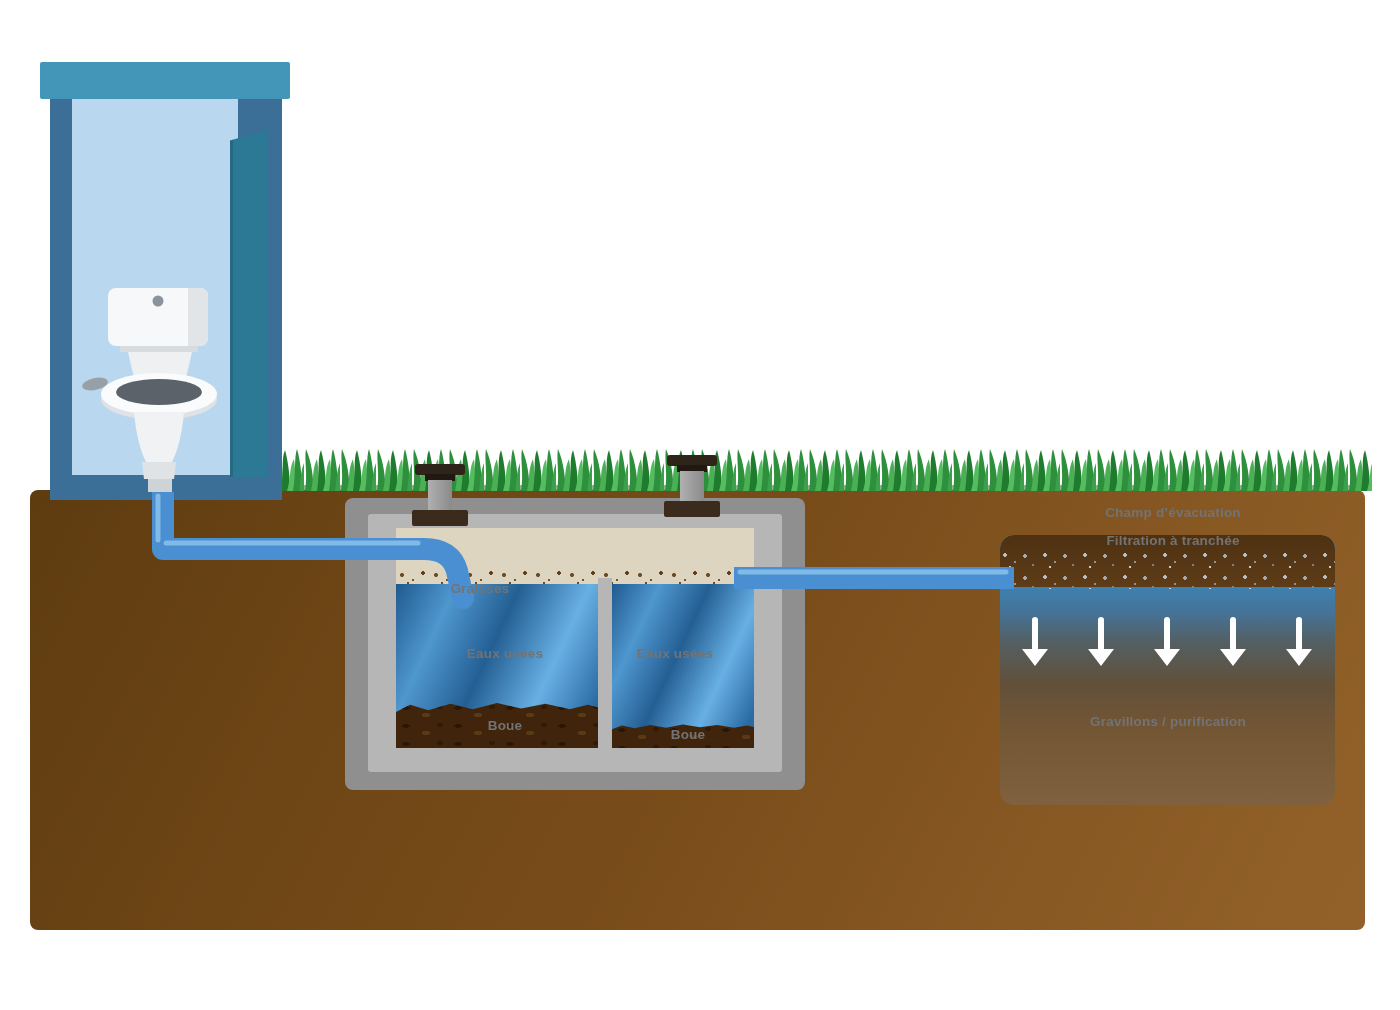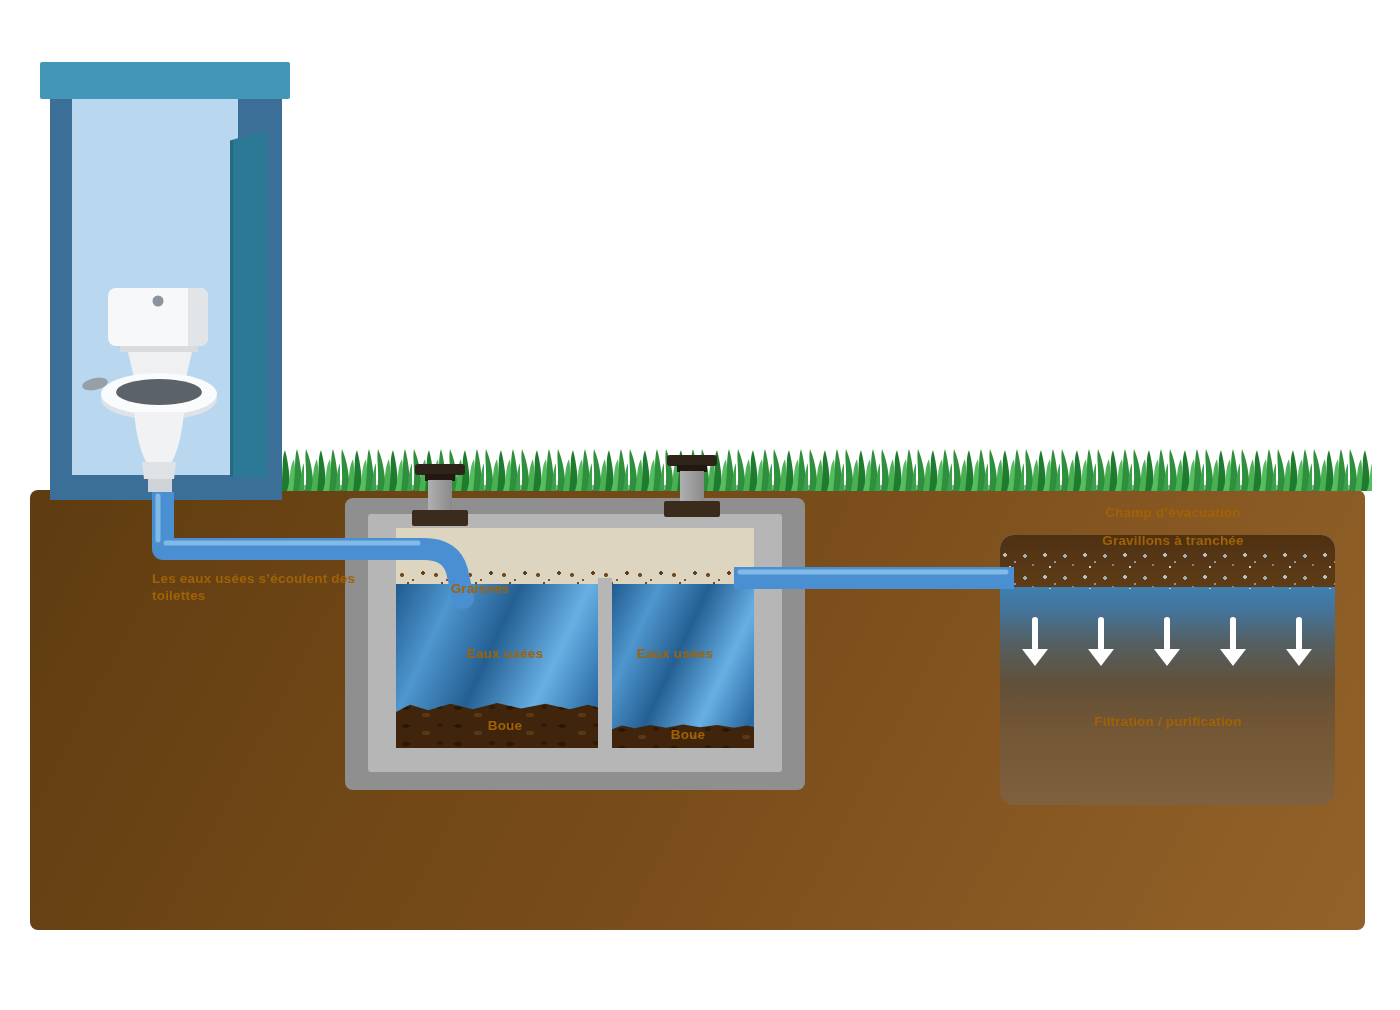--- a/index.html
+++ b/index.html
@@ -69,21 +69,21 @@
       background-size:40px 22px;}
   .df-arrow{position:absolute;top:82px;width:26px;height:52px;}
   .df-arrow .shaft{position:absolute;left:10px;top:0;width:6px;height:34px;background:#fff;border-radius:3px;}
   .df-arrow .head{position:absolute;left:0;top:32px;width:0;height:0;
       border-left:13px solid transparent;border-right:13px solid transparent;border-top:17px solid #fff;}
 
   
   #pipes{left:0;top:0;width:1400px;height:1010px;pointer-events:none;}
 
   
-  .lbl{position:absolute;color:#a16207;font-weight:700;font-size:13.5px;line-height:1.25;letter-spacing:.2px;}
+  .lbl{position:absolute;color:#737373;font-weight:700;font-size:13.5px;line-height:1.25;letter-spacing:.2px;}
   .ctr{text-align:center;}
   #lbl-outflow{left:152px;top:571px;width:214px;}
   #lbl-graisses{left:395px;top:581px;width:170px;}
   #lbl-eaux1{left:420px;top:646px;width:170px;}
   #lbl-eaux2{left:602px;top:646px;width:146px;}
   #lbl-boue1{left:435px;top:718px;width:140px;}
   #lbl-boue2{left:628px;top:727px;width:120px;}
   #lbl-spread{left:812px;top:529px;width:185px;}
   #lbl-champ{left:1048px;top:505px;width:250px;}
   #lbl-gravillons{left:1048px;top:533px;width:250px;}
@@ -182,23 +182,22 @@
 
   <svg class="abs" id="pipes" viewBox="0 0 1400 1010">
     <path d="M163 492 L163 549 L424 549 Q451 549 457 571 L463 598" fill="none" stroke="#4a8fd2" stroke-width="22" stroke-linejoin="round"></path>
     <circle cx="463" cy="598" r="11" fill="#4a8fd2"></circle>
     <path d="M158 496 L158 540" fill="none" stroke="#8fc3ec" stroke-width="5" stroke-linecap="round" opacity="0.8"></path>
     <path d="M166 543 L418 543" fill="none" stroke="#8fc3ec" stroke-width="5" stroke-linecap="round" opacity="0.8"></path>
     <path d="M734 578 L1014 578" fill="none" stroke="#4a8fd2" stroke-width="22"></path>
     <path d="M740 572 L1006 572" fill="none" stroke="#8fc3ec" stroke-width="5" stroke-linecap="round" opacity="0.8"></path>
   </svg>
 
-  <div class="lbl" id="lbl-outflow">Les eaux usées s’écoulent des toilettes</div>
   <div class="lbl ctr" id="lbl-graisses">Graisses</div>
   <div class="lbl ctr" id="lbl-eaux1">Eaux usées</div>
   <div class="lbl ctr" id="lbl-eaux2">Eaux usées</div>
   <div class="lbl ctr" id="lbl-boue1">Boue</div>
   <div class="lbl ctr" id="lbl-boue2">Boue</div>
   <div class="lbl ctr" id="lbl-champ">Champ d’évacuation</div>
-  <div class="lbl ctr" id="lbl-gravillons">Gravillons à tranchée</div>
-  <div class="lbl ctr" id="lbl-filtration">Filtration / purification</div>
+  <div class="lbl ctr" id="lbl-gravillons">Filtration à tranchée</div>
+  <div class="lbl ctr" id="lbl-filtration">Gravillons / purification</div>
 
 </div>
 
 </body></html>

